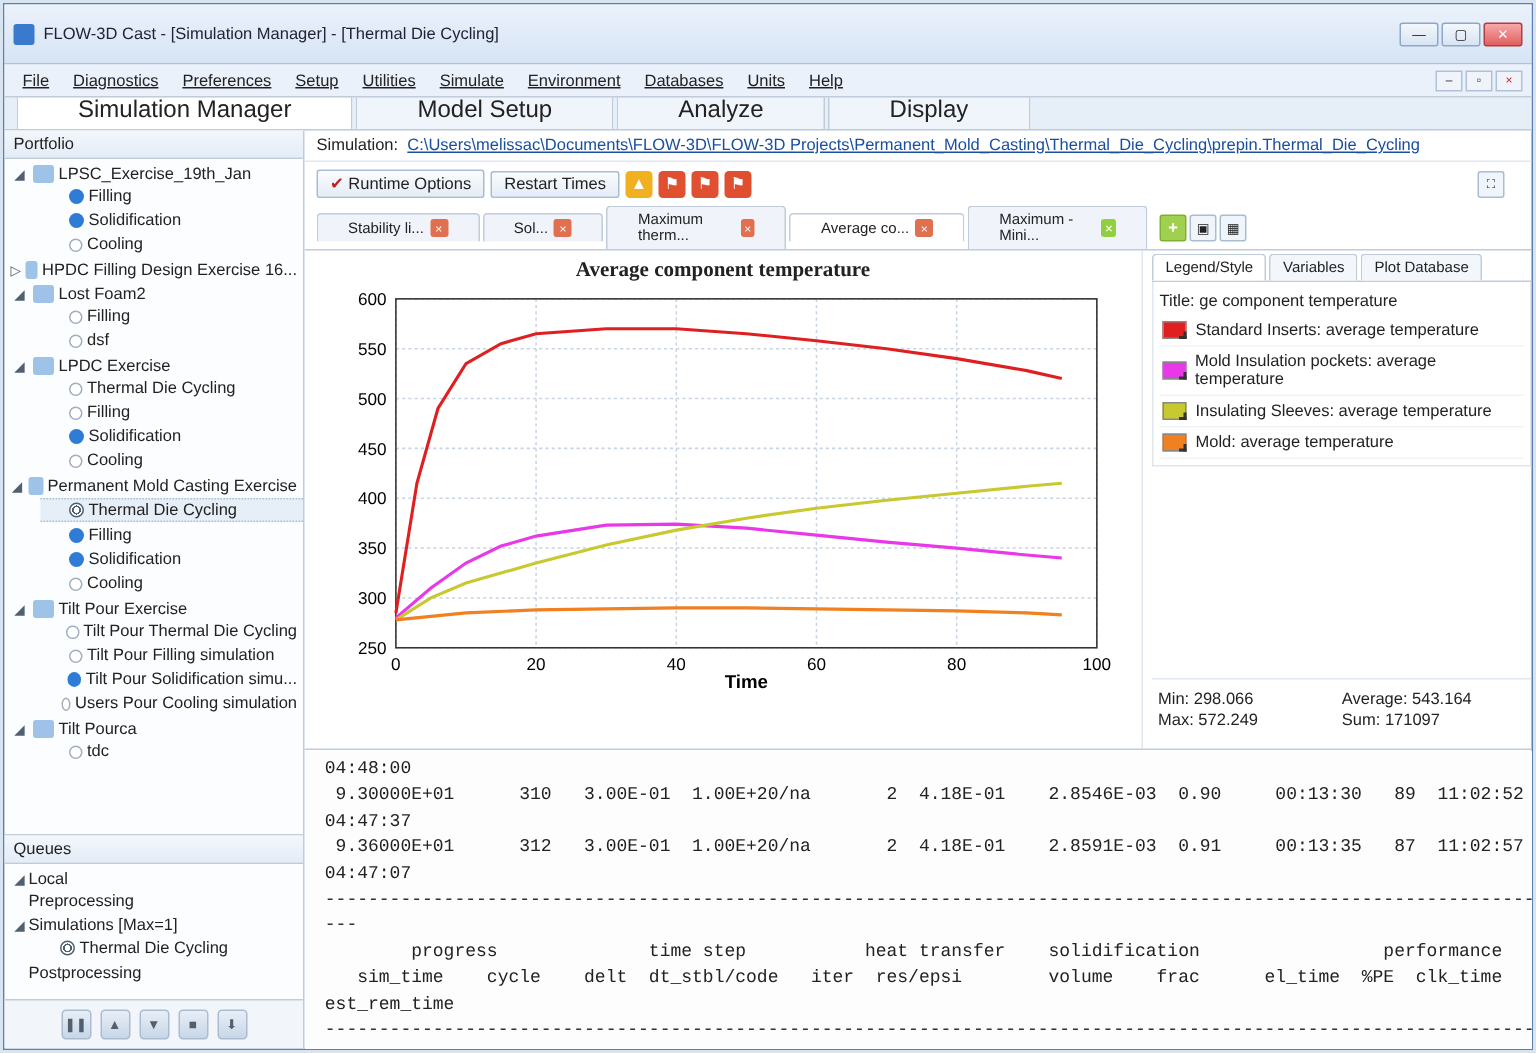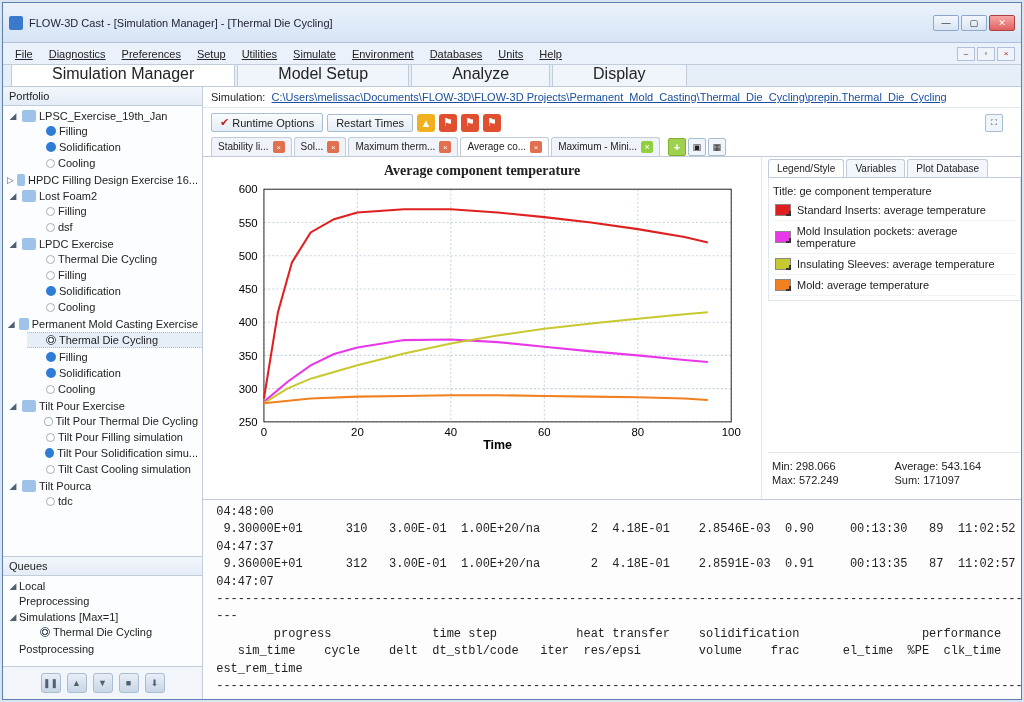--- a/index.html
+++ b/index.html
@@ -38,21 +38,21 @@
 .ctrlbtn { width: 20px; height: 20px; background: linear-gradient(#e8eef6,#c8d6e6); border: 1px solid #a8bcd2; border-radius: 3px; display: flex; align-items: center; justify-content: center; font-size: 9px; color: #506070; }
 .main { flex: 1; display: flex; flex-direction: column; overflow: hidden; }
 .simline { padding: 4px 8px; font-size: 11px; border-bottom: 1px solid #e0e8f0; }
 .simline a { color: #1a4fa0; text-decoration: underline; }
 .toolbar { display: flex; align-items: center; gap: 4px; padding: 5px 8px; }
 .tbtn { padding: 2px 8px; border: 1px solid #a8bcd2; background: linear-gradient(#fafcfd,#e4ecf6); border-radius: 2px; font-size: 11px; display: flex; align-items: center; gap: 3px; }
 .tico { width: 18px; height: 18px; border-radius: 3px; display: flex; align-items: center; justify-content: center; font-size: 11px; color: #fff; }
 .tico.warn { background: #f0b020; }
 .tico.red { background: #e05030; }
 .tabstrip { display: flex; align-items: center; padding: 0 8px; gap: 2px; border-bottom: 1px solid #c0ccda; }
-.chtab { display: flex; padding: 3px 6px; border: 1px solid #c0ccda; border-bottom: none; background: #f0f4fa; border-radius: 3px 3px 0 0; font-size: 10px; gap: 4px; max-width: 120px; }
+.chtab { display: flex; align-items: center; padding: 3px 20px; border: 1px solid #c0ccda; border-bottom: none; background: #f0f4fa; border-radius: 3px 3px 0 0; font-size: 10px; gap: 4px; max-width: 120px; }
 .chtab.active { background: #fff; }
 .chtab .x { width: 12px; height: 12px; background: #e07050; color: #fff; border-radius: 2px; display: flex; align-items: center; justify-content: center; font-size: 8px; }
 .chtab .g { width: 12px; height: 12px; background: #90d040; color: #fff; border-radius: 2px; display: flex; align-items: center; justify-content: center; font-size: 9px; }
 .tabstrip .addbtn { width: 18px; height: 18px; background: #a0d050; border: 1px solid #80b030; border-radius: 2px; display: flex; align-items: center; justify-content: center; color: #fff; font-weight: bold; margin-left: 6px; }
 .tabstrip .sm { width: 18px; height: 18px; border: 1px solid #a8bcd2; background: #f0f5fb; border-radius: 2px; display: flex; align-items: center; justify-content: center; font-size: 9px; }
 .maximize-icon { position: absolute; right: 18px; width: 18px; height: 18px; border: 1px solid #a8bcd2; background: #f0f5fb; border-radius: 2px; display: flex; align-items: center; justify-content: center; font-size: 8px; }
 .chartrow { display: flex; flex: 1; overflow: hidden; }
 .chartbox { flex: 1; padding: 4px 6px 2px 6px; position: relative; }
 .chart-title { text-align: center; font-weight: bold; font-size: 14px; margin: 2px 0 4px; font-family: Liberation Serif, serif; }
 svg.plot { width: 100%; height: 270px; }
@@ -268,21 +268,21 @@
                   <div class="node">
                     <span class="tog"></span>
                     <span class="fico blue"></span>
                     <span>Tilt Pour Solidification simu...</span>
                   </div>
                 </li>
                 <li>
                   <div class="node">
                     <span class="tog"></span>
                     <span class="fico circle"></span>
-                    <span>Tilt Cast Cooling simulation</span>
+                    <span>Users Pour Cooling simulation</span>
                   </div>
                 </li>
               </ul>
             </li>
             <li>
               <div class="node">
                 <span class="tog">◢</span>
                 <span class="fico folder"></span>
                 <span>Tilt Pourca</span>
               </div>

